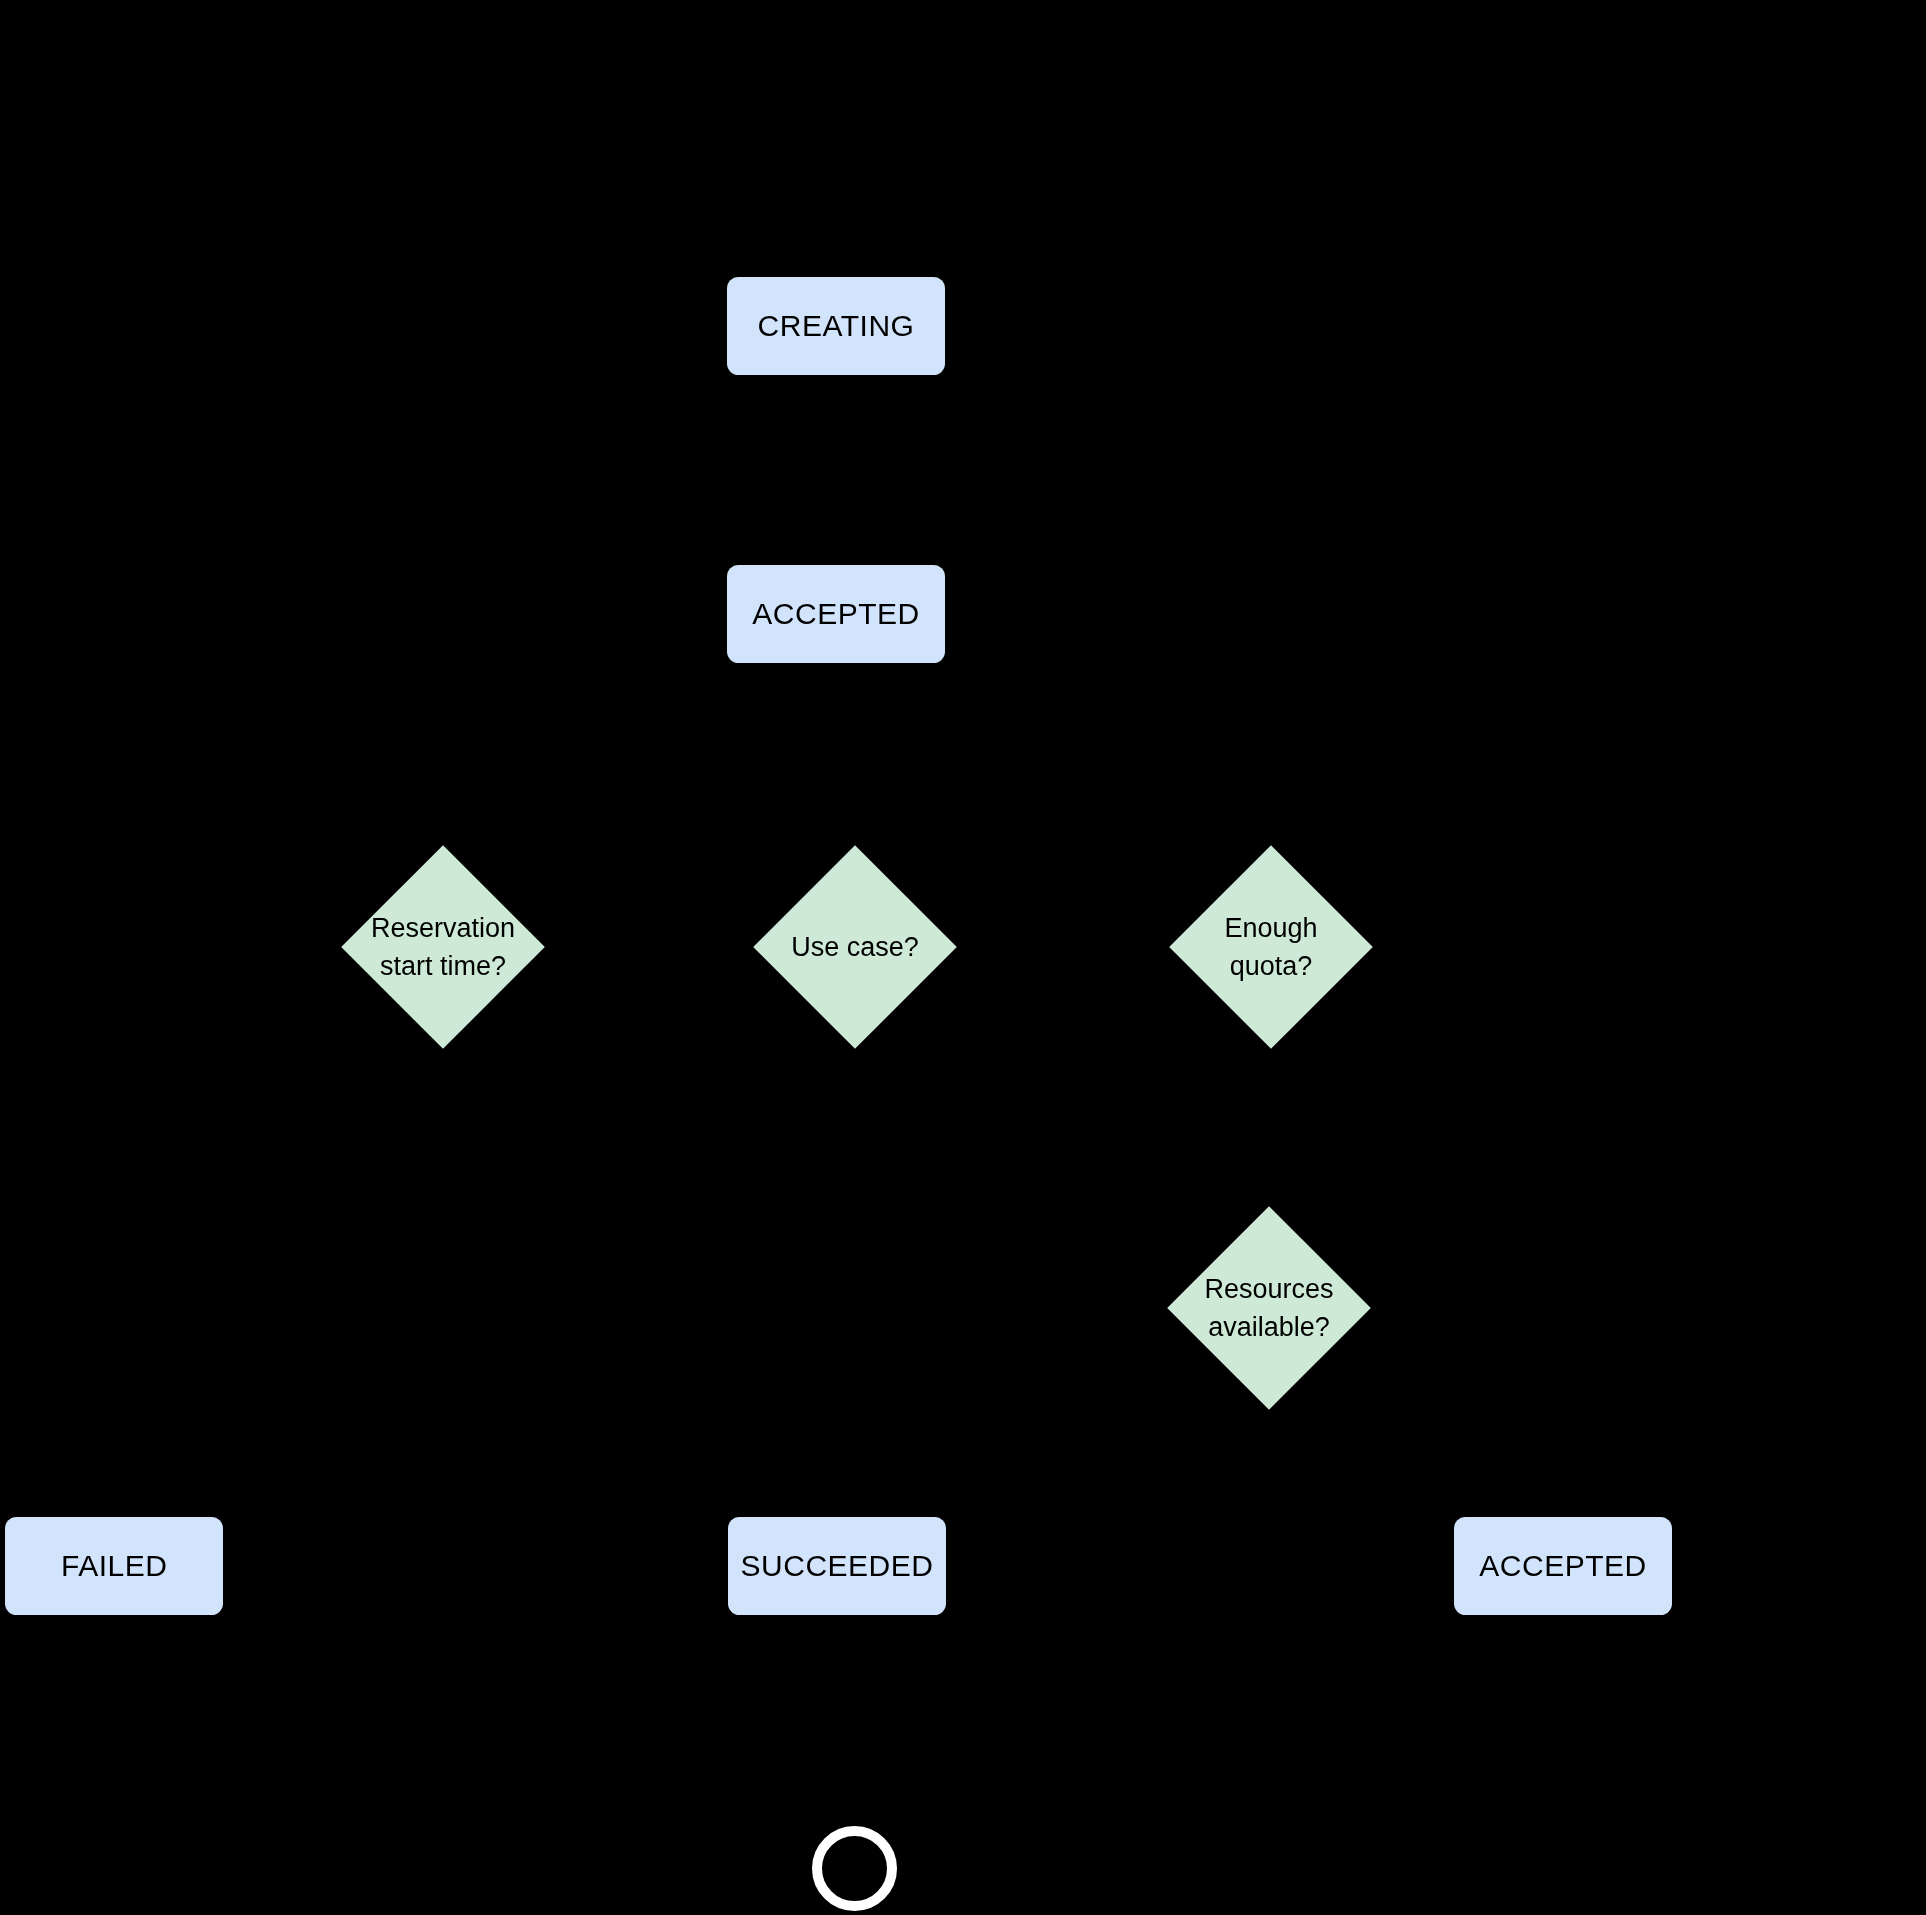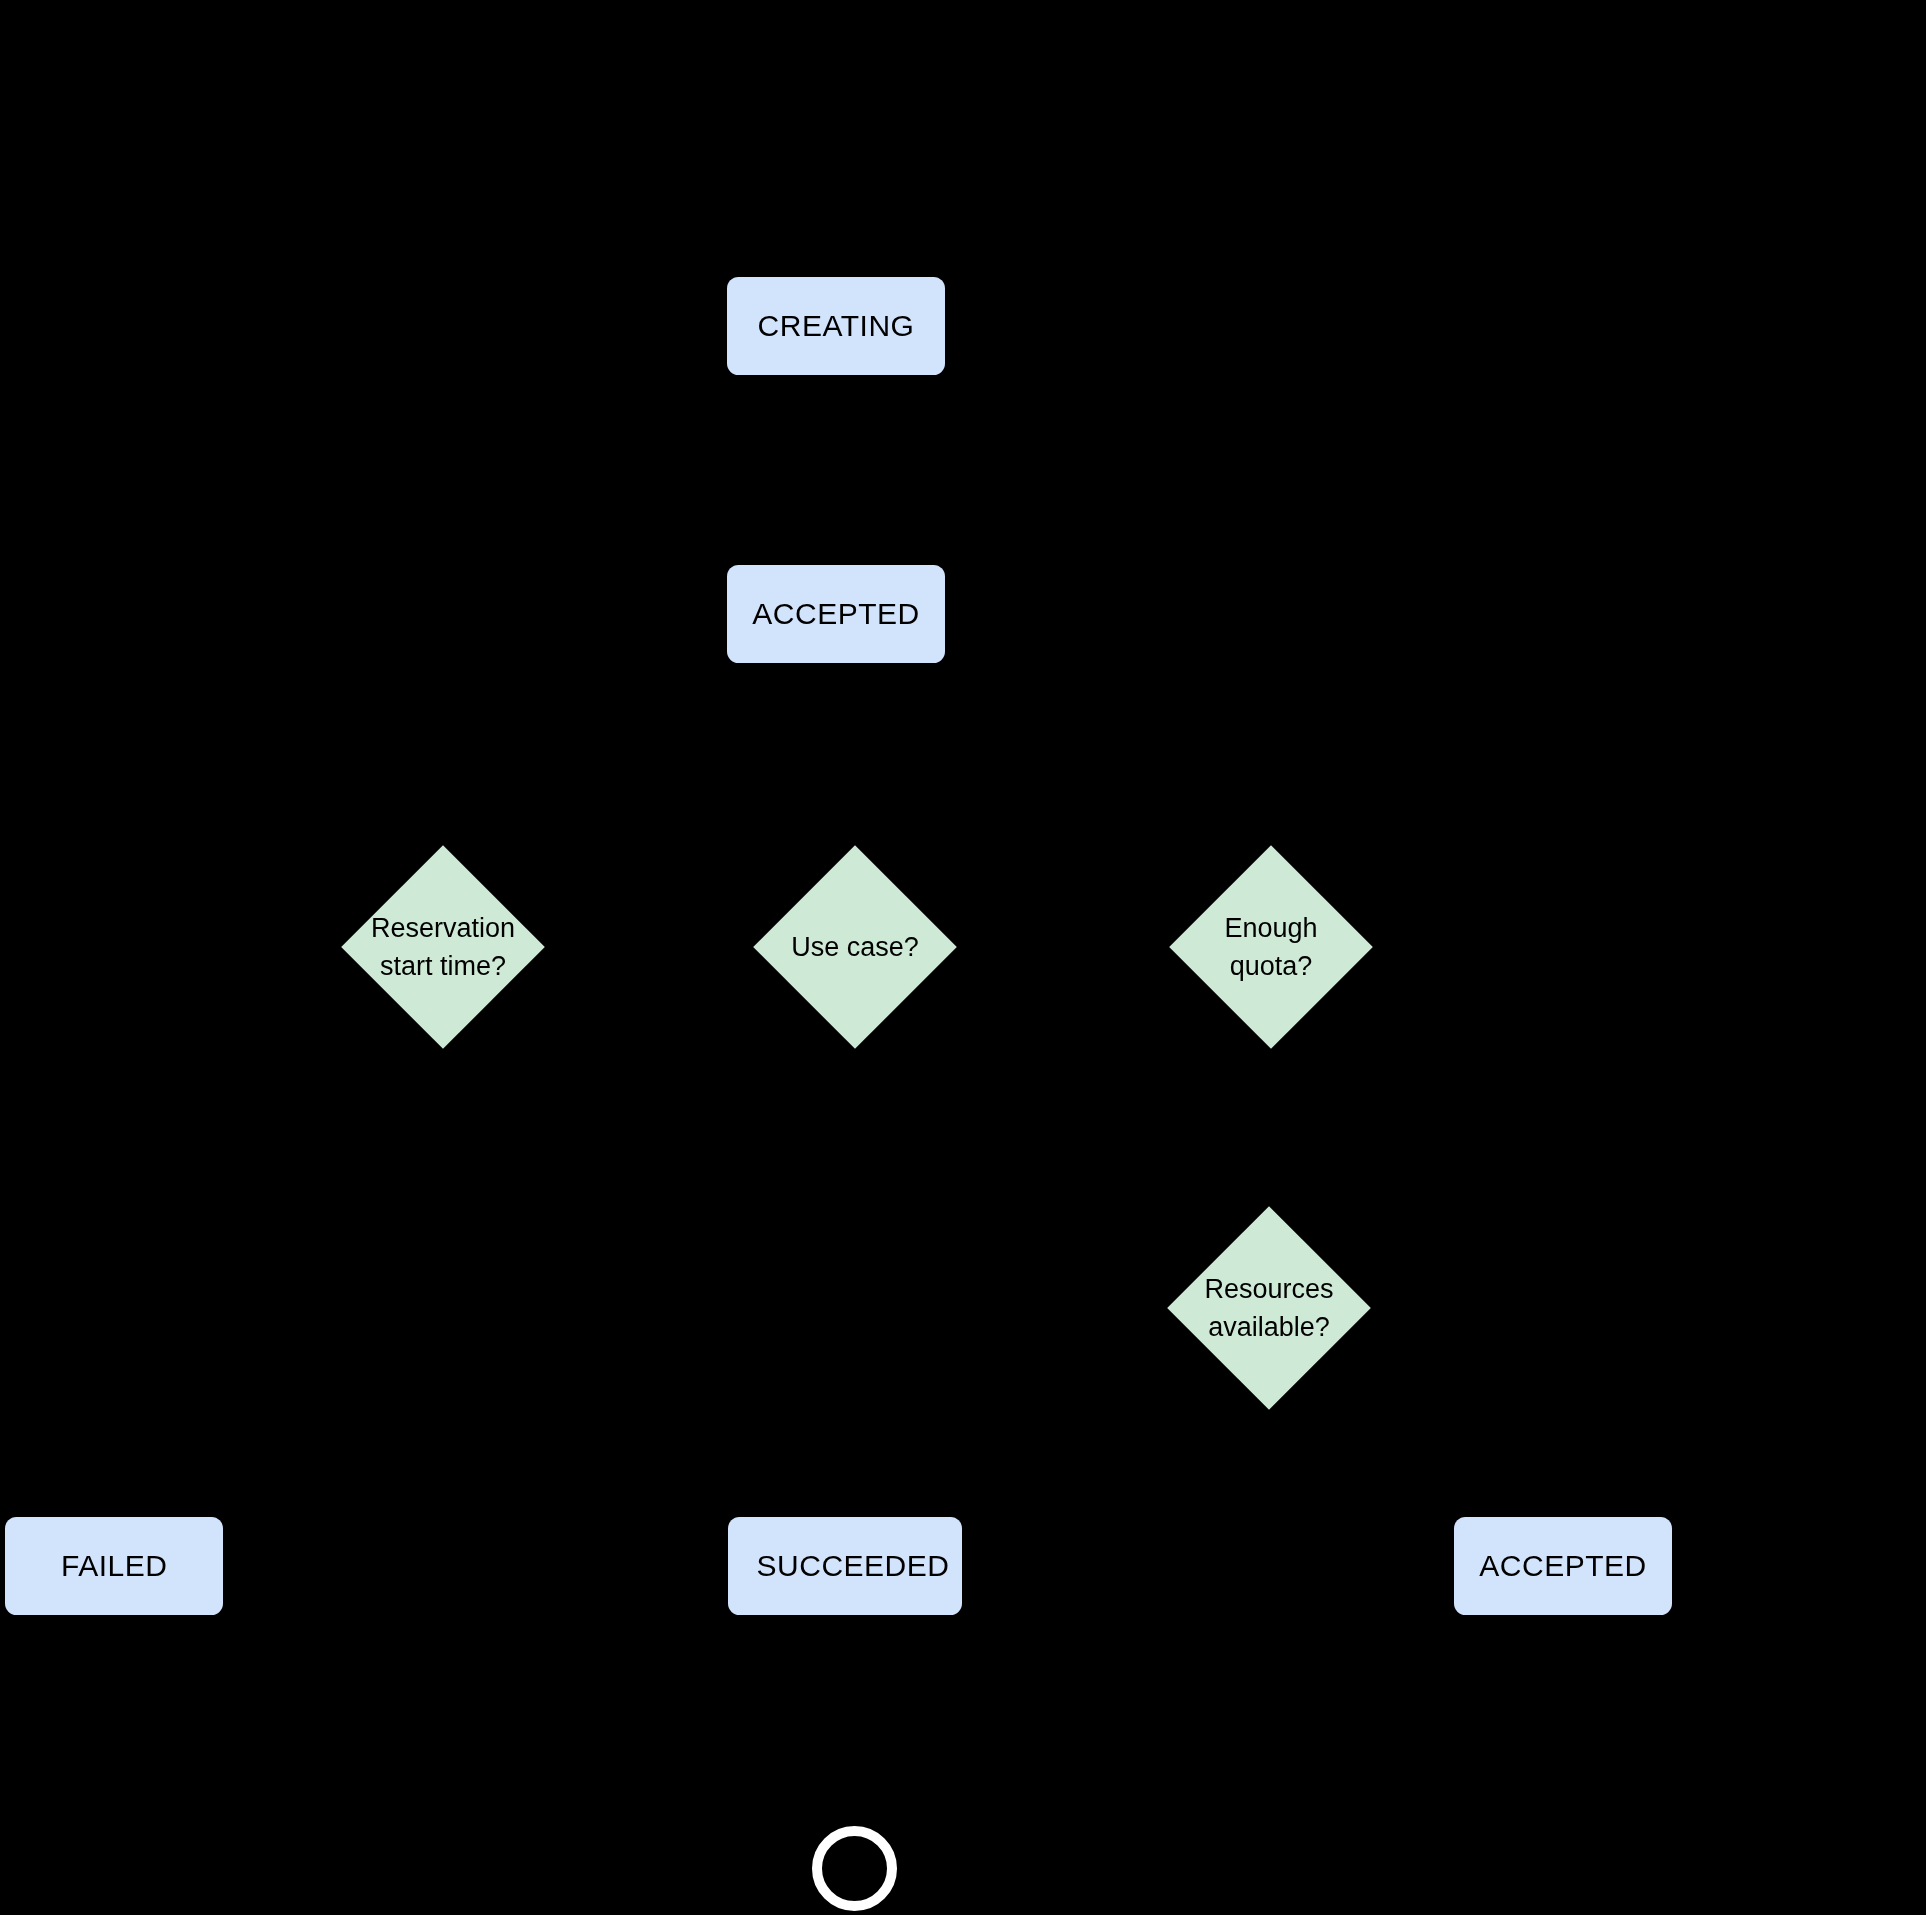--- a/index.html
+++ b/index.html
@@ -28,21 +28,21 @@
     justify-content: center;
   }
   .state span {
     font-size: 30px;
     letter-spacing: 0.5px;
     white-space: nowrap;
   }
   .pos-creating  { left: 727px; top: 277px;  }
   .pos-accepted  { left: 727px; top: 565px; }
   .pos-failed    { left: 5.2px;   top: 1517px; }
-  .pos-succeeded { left: 728px; top: 1517px; padding-left: 16px; }
+  .pos-succeeded { left: 728px; top: 1517px; }
   .pos-cancelled { left: 1454px; top: 1517px; }
 
   
   .diamond {
     position: absolute;
     width: 144px;
     height: 144px;
     background: var(--decision-fill, #ceead6);
     transform: rotate(45deg);
   }

